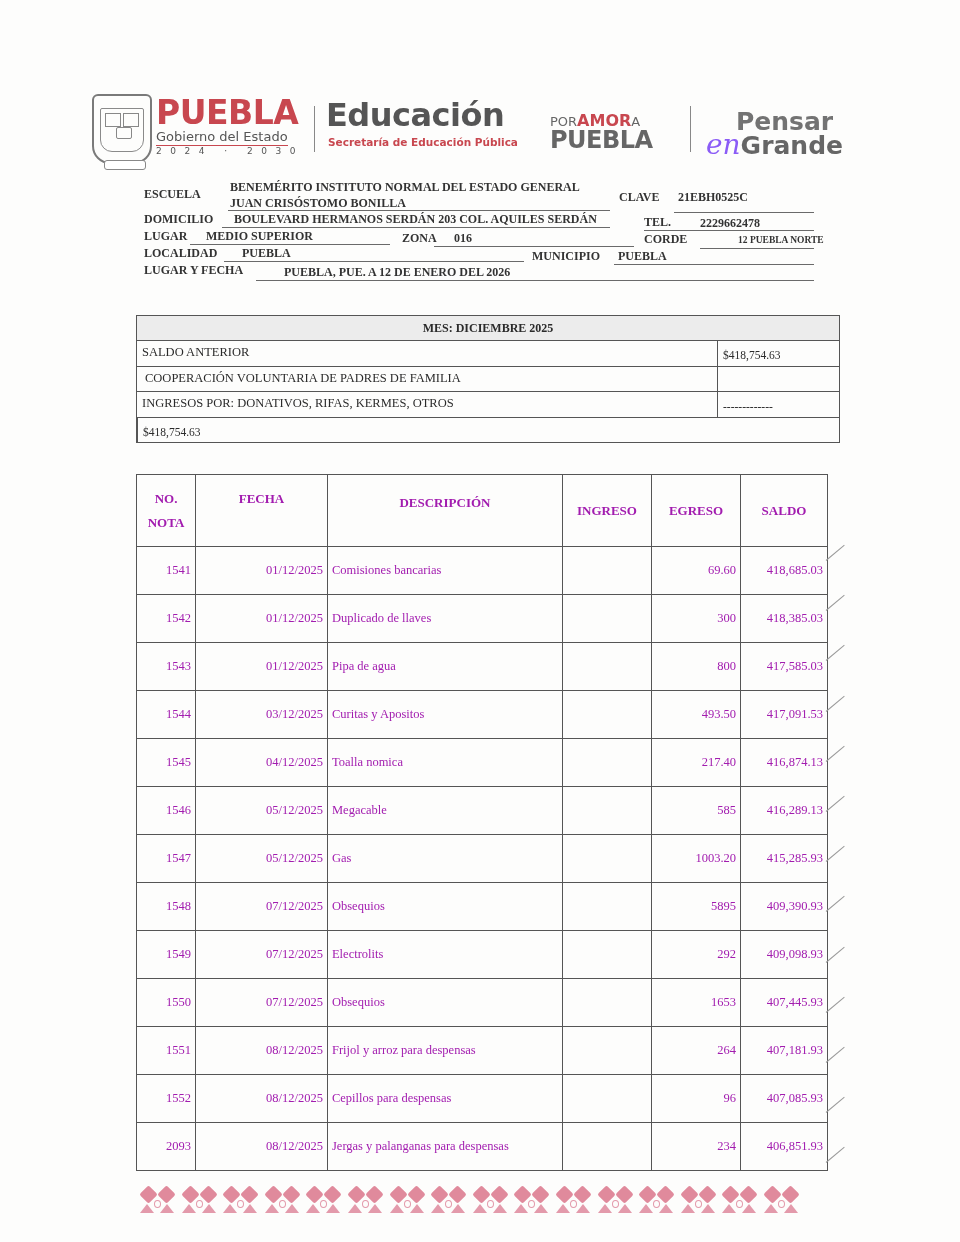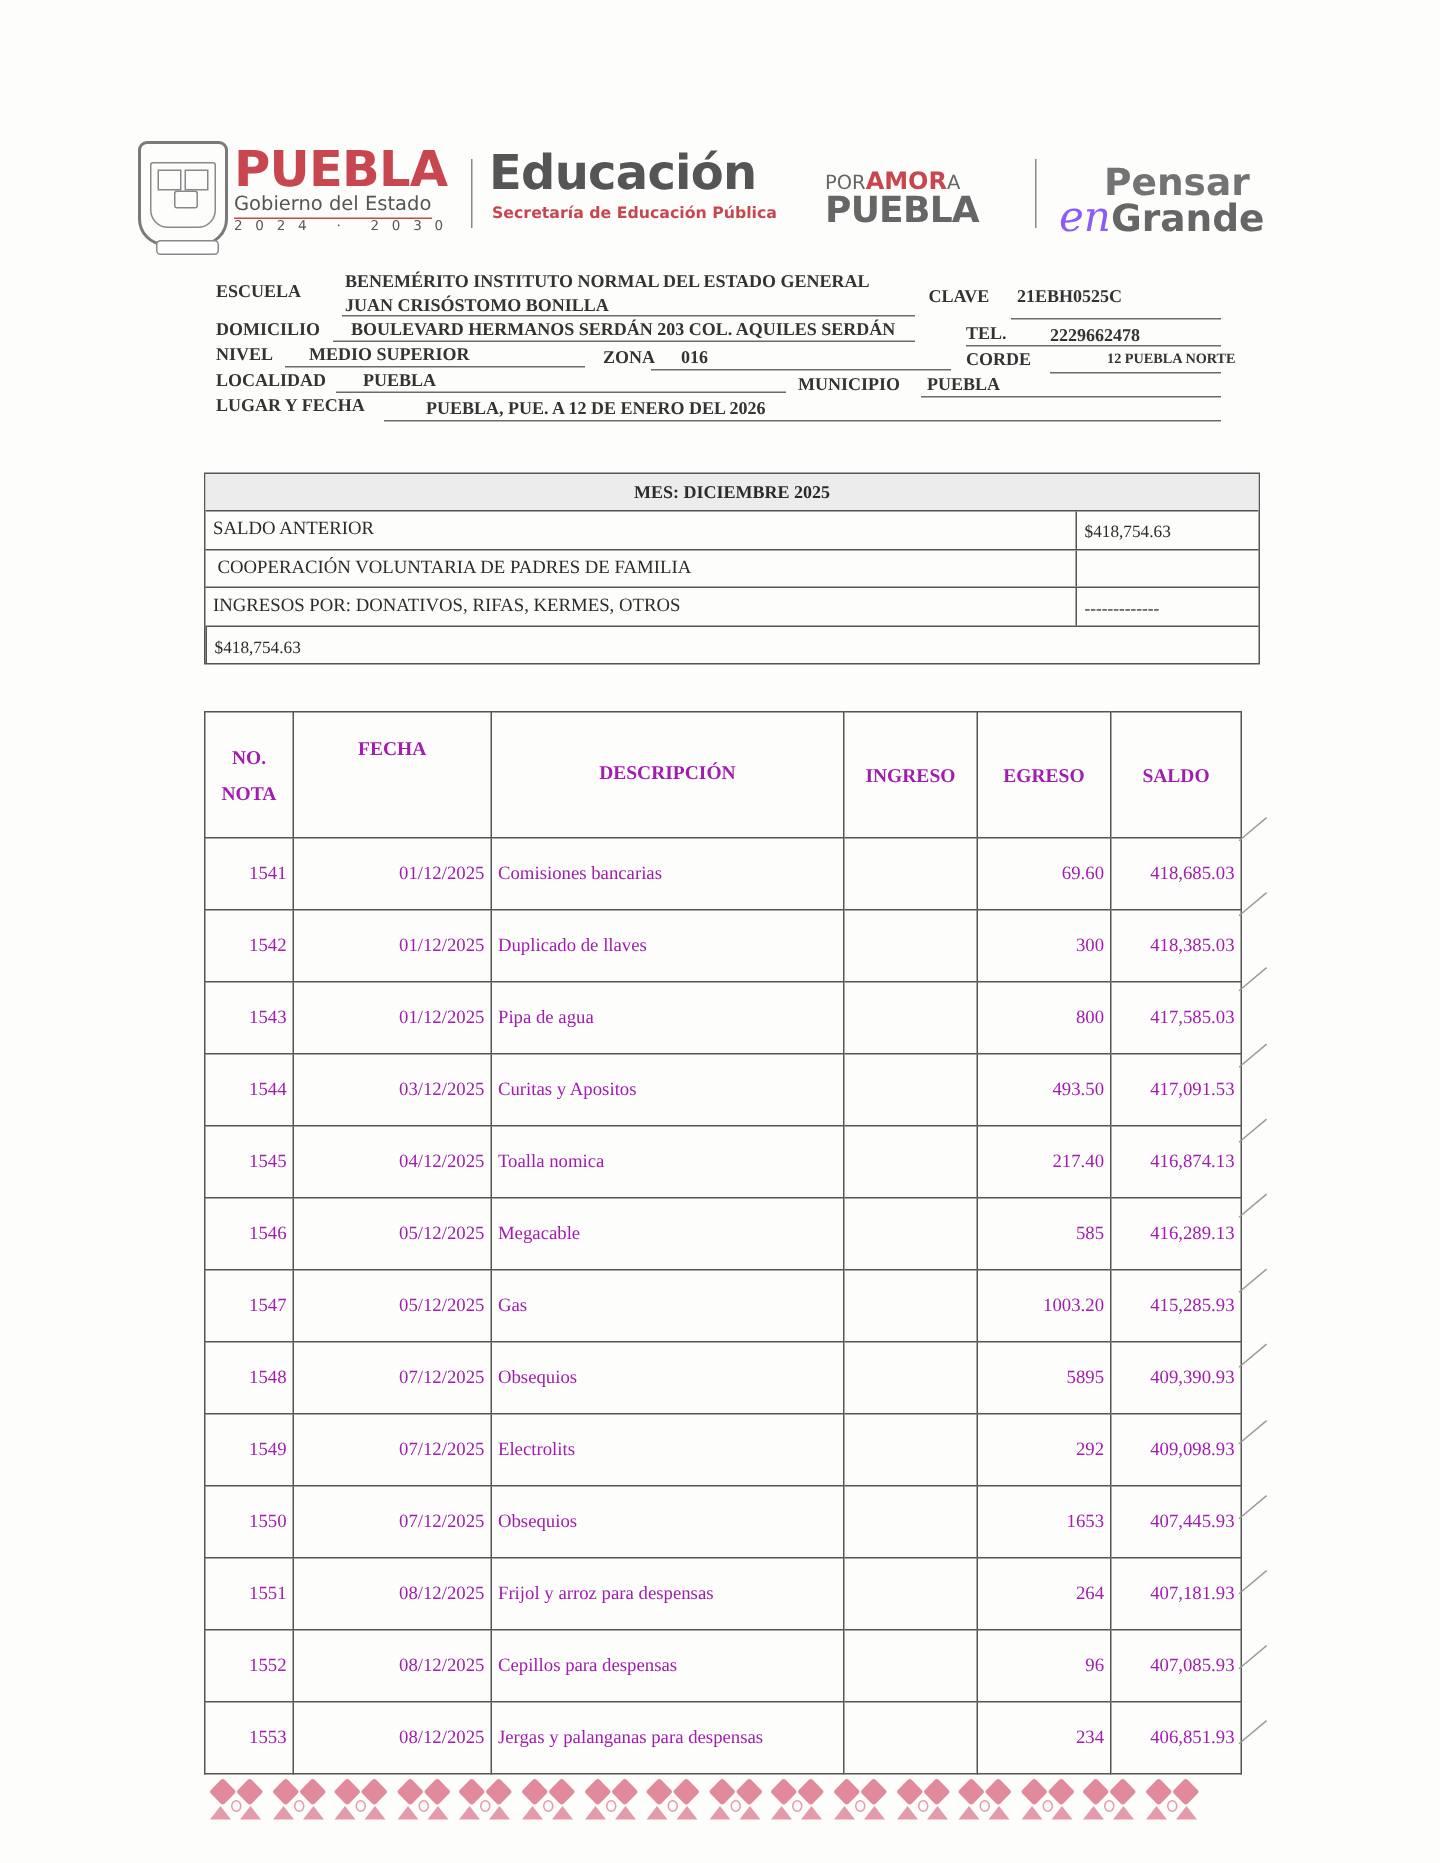--- a/index.html
+++ b/index.html
@@ -122,21 +122,21 @@
     <div class="val" style="left:534px; top:12px;">21EBH0525C</div>
     <div class="line" style="left:530px; top:34px; width:140px;"></div>
 
     <div class="lbl" style="left:0; top:34px;">DOMICILIO</div>
     <div class="val" style="left:90px; top:34px;">BOULEVARD HERMANOS SERDÁN 203 COL. AQUILES SERDÁN</div>
     <div class="line" style="left:78px; top:49px; width:388px;"></div>
     <div class="lbl" style="left:500px; top:37px;">TEL.</div>
     <div class="val" style="left:556px; top:38px;">2229662478</div>
     <div class="line" style="left:500px; top:52px; width:170px;"></div>
 
-    <div class="lbl" style="left:0; top:51px;">NIVEL</div>
+    <div class="lbl" style="left:0; top:51px;">LUGAR</div>
     <div class="val" style="left:62px; top:51px;">MEDIO SUPERIOR</div>
     <div class="line" style="left:46px; top:66px; width:200px;"></div>
     <div class="lbl" style="left:258px; top:53px;">ZONA</div>
     <div class="val" style="left:310px; top:53px;">016</div>
     <div class="line" style="left:290px; top:68px; width:200px;"></div>
     <div class="lbl" style="left:500px; top:54px;">CORDE</div>
     <div class="val small" style="left:574px; top:57px;margin-left:20px;">12 PUEBLA NORTE</div>
     <div class="line" style="left:556px; top:70px; width:114px;"></div>
 
     <div class="lbl" style="left:0; top:68px;">LOCALIDAD</div>
@@ -171,21 +171,21 @@
   </div>
 
   <table class="ledger">
     <thead>
       <tr>
         <th class="c1">
           <div class="nota-h">NO.</div>
           <div class="nota-h">NOTA</div>
         </th>
         <th class="c2" style="vertical-align:top;padding-top:16px;">FECHA</th>
-        <th class="c3" style="vertical-align:top;padding-top:32px;">DESCRIPCIÓN</th>
+        <th class="c3" style="vertical-align:top;padding-top:20px;">DESCRIPCIÓN</th>
         <th class="c4">INGRESO</th>
         <th class="c5">EGRESO</th>
         <th class="c6">SALDO</th>
       </tr>
     </thead>
     <tbody id="ledger-body">
         <tr>
           <td class="num">1541</td>
           <td class="date">01/12/2025</td>
           <td class="desc">Comisiones bancarias</td>
@@ -275,21 +275,21 @@
         </tr>
         <tr>
           <td class="num">1552</td>
           <td class="date">08/12/2025</td>
           <td class="desc">Cepillos para despensas</td>
           <td class="ing"></td>
           <td class="eg">96</td>
           <td class="sal">407,085.93</td>
         </tr>
         <tr>
-          <td class="num">1553</td>
+          <td class="num">2093</td>
           <td class="date">08/12/2025</td>
           <td class="desc">Jergas y palanganas para despensas</td>
           <td class="ing"></td>
           <td class="eg">234</td>
           <td class="sal">406,851.93</td>
         </tr>
       </tbody>
   </table>
 
   <div id="ticks">

